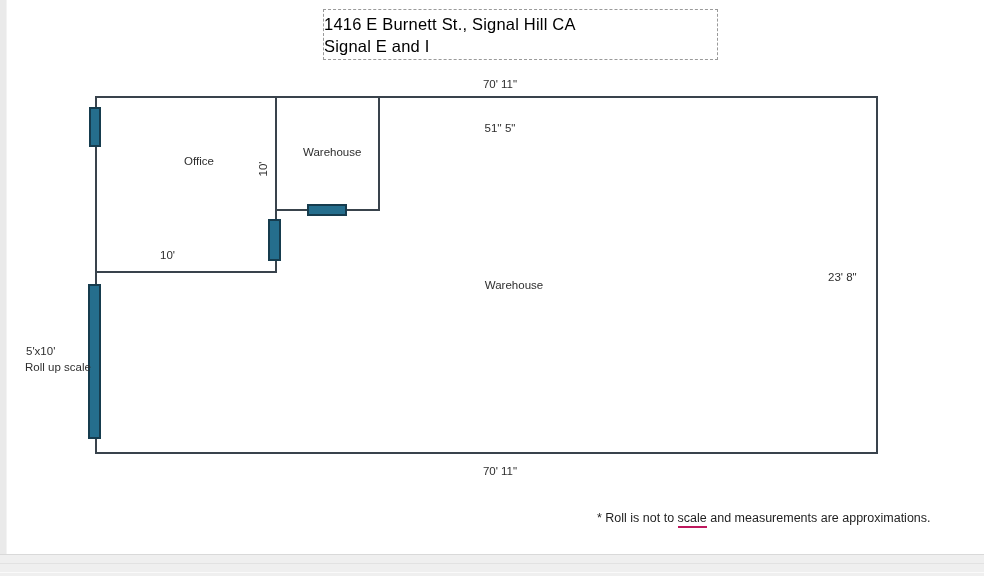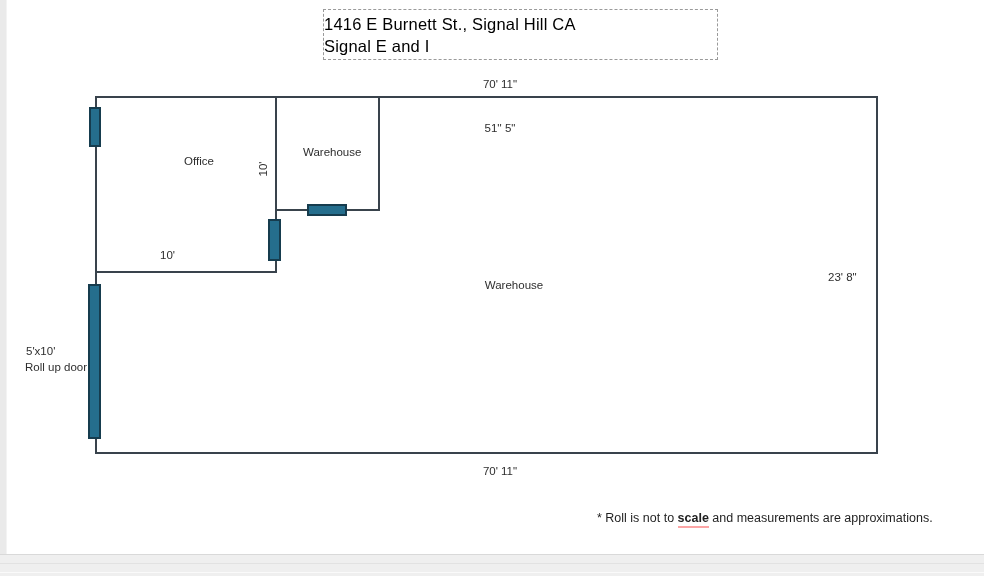--- a/index.html
+++ b/index.html
@@ -53,21 +53,21 @@
   .l-rot10       {left:249px;top:162px;width:30px;height:14px;text-align:center;transform:rotate(-90deg);transform-origin:center;}
   .l-office-w    {left:160px;top:249px;}
   .l-warehouse   {left:459px;top:279px;}
   .l-right-h     {left:828px;top:271px;}
   .l-rollup1     {left:26px;top:345px;}
   .l-rollup2     {left:25px;top:361px;}
   .l-bot-width   {left:445px;top:465px;}
 
   
   .footnote{position:absolute;left:597px;top:511px;font-size:12.5px;font-weight:500;color:#1f1f1f;white-space:nowrap;}
-  .footnote .misspell{border-bottom:2px solid #fca5a5;padding-bottom:1px;font-weight:bold;}
+  .footnote .misspell{border-bottom:2px solid #be185d;padding-bottom:1px;}
 </style>
 </head>
 <body>
 
 <div class="screen">
 
   <div class="left-edge"></div>
 
   <div class="title-box">
     <div>1416 E Burnett St., Signal Hill CA</div>
@@ -92,21 +92,21 @@
 
     <div class="lbl center l-top-width">70' 11"</div>
     <div class="lbl center l-inner-width">51'' 5"</div>
     <div class="lbl l-office">Office</div>
     <div class="lbl l-restroom">Warehouse</div>
     <div class="lbl l-rot10">10'</div>
     <div class="lbl l-office-w">10'</div>
     <div class="lbl center l-warehouse">Warehouse</div>
     <div class="lbl l-right-h">23' 8"</div>
     <div class="lbl l-rollup1">5'x10'</div>
-    <div class="lbl l-rollup2">Roll up door</div>
+    <div class="lbl l-rollup2">Roll up scale</div>
     <div class="lbl center l-bot-width">70' 11"</div>
   </div>
 
   <div class="footnote"><span>*  Roll is not to </span><span class="misspell">scale</span><span> and measurements are approximations.</span></div>
 
   <div class="bottom-bar">
     <div class="inner-line"></div>
     <div class="inner-line2"></div>
   </div>
 

